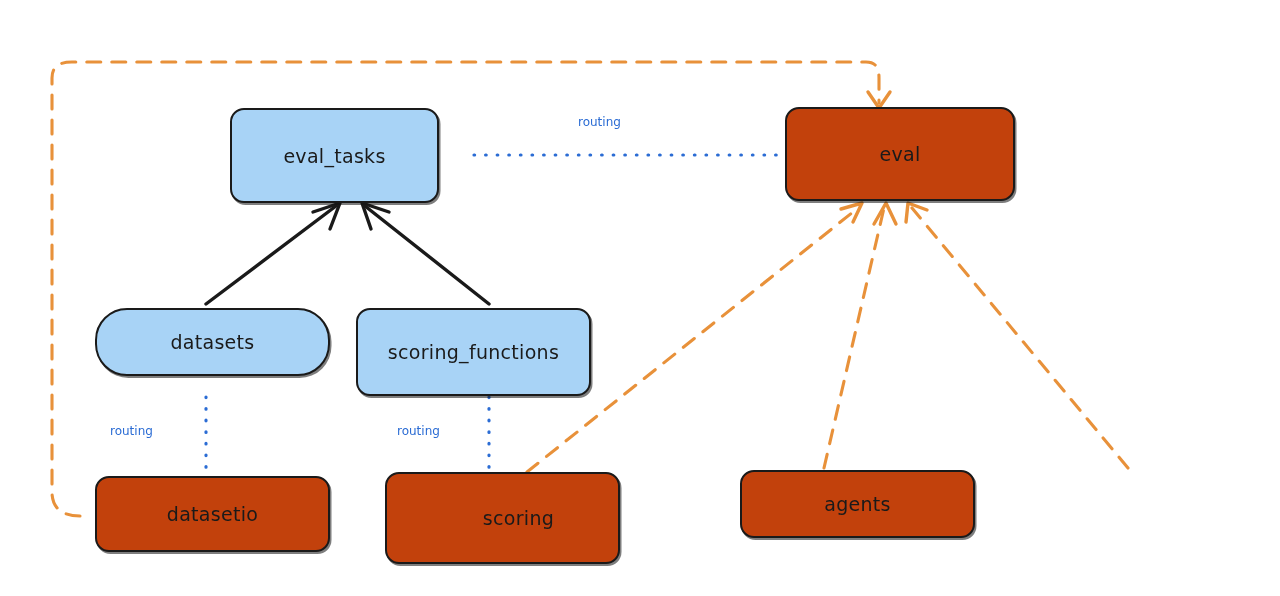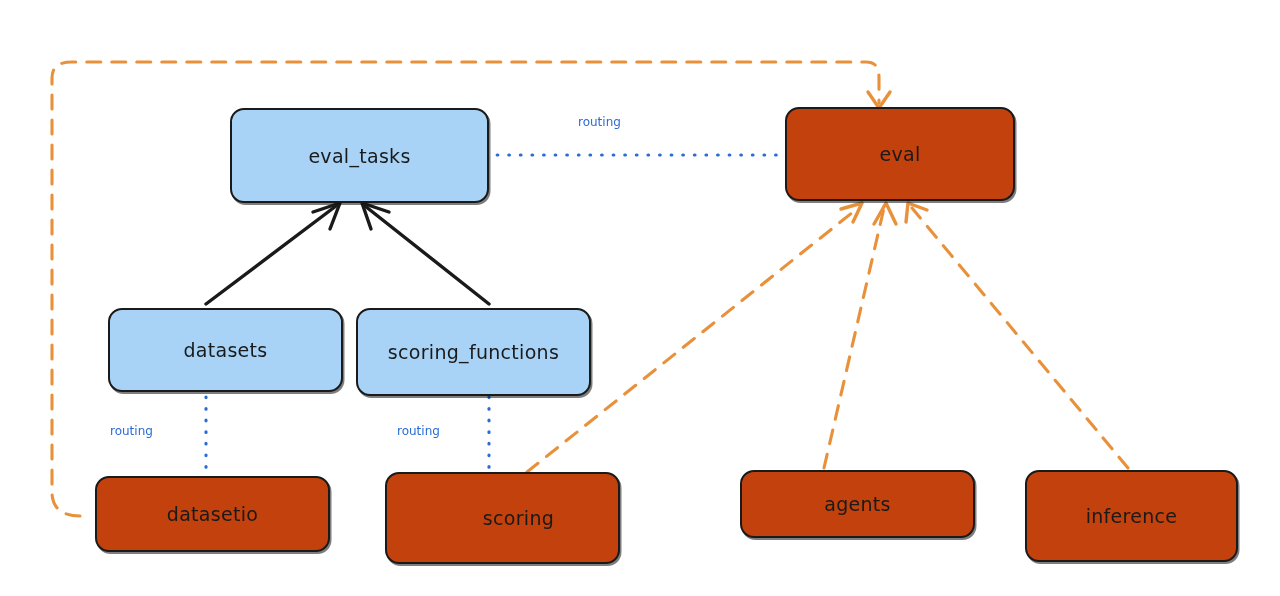--- a/index.html
+++ b/index.html
@@ -103,51 +103,48 @@
 
     <g>
       <path d="M 206 397 L 206 475" fill="none" stroke="#2b6cd4" stroke-width="3.2" stroke-dasharray="0.6 11" stroke-linecap="round"></path>
     </g>
 
     <g>
       <path d="M 489 397 L 489 471" fill="none" stroke="#2b6cd4" stroke-width="3.2" stroke-dasharray="0.6 11" stroke-linecap="round"></path>
     </g>
   </svg>
 
-  <div class="node node-api" style="left:230px; top:108px; width:259px; height:95px;">
+  <div class="node node-api" style="left:230px; top:108px; width:209px; height:95px;">
     <span class="node-label">eval_tasks</span>
   </div>
 
   <div class="node node-provider" style="left:785px; top:107px; width:230px; height:94px;">
     <span class="node-label">eval</span>
   </div>
 
-  <div class="node node-api" style="left:108px; top:308px; width:235px; height:84px;">
+  <div class="node node-api" style="left:95px; top:308px; width:235px; height:68px;border-radius:32px;">
     <span class="node-label">datasets</span>
   </div>
 
   <div class="node node-api" style="left:356px; top:308px; width:235px; height:88px;">
     <span class="node-label">scoring_functions</span>
   </div>
 
   <div class="node node-provider" style="left:95px; top:476px; width:235px; height:76px;">
     <span class="node-label">datasetio</span>
   </div>
 
   <div class="node node-provider" style="left:385px; top:472px; width:235px; height:92px;padding-left:32px;">
     <span class="node-label">scoring</span>
   </div>
 
   <div class="node node-provider" style="left:712px; top:470px; width:235px; height:68px;margin-left:28px;">
     <span class="node-label">agents</span>
   </div>
 
-  <div class="node node-provider" style="left:1025px; top:470px; width:213px; height:92px;">
-    <span class="node-label">inference</span>
-  </div>
 
   <div class="edge-label" style="left:578px; top:115px;">routing</div>
 
   <div class="edge-label" style="left:110px; top:424px;">routing</div>
 
   <div class="edge-label" style="left:397px; top:424px;">routing</div>
 
 </div>
 
 </body></html>

